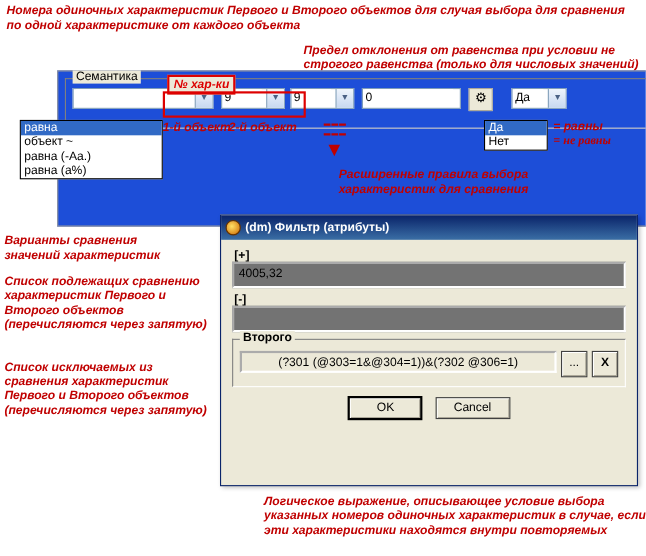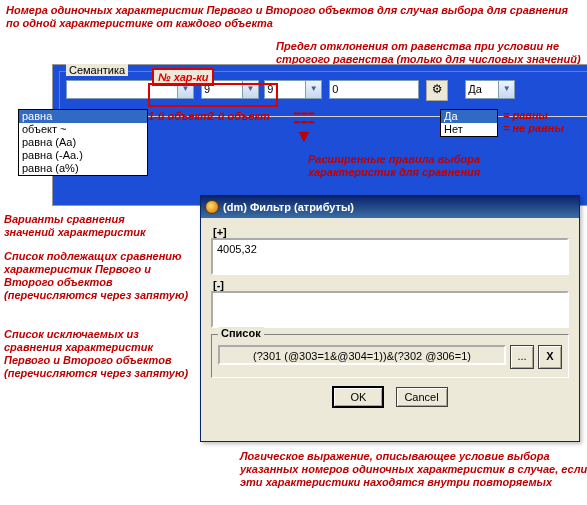--- a/index.html
+++ b/index.html
@@ -144,22 +144,22 @@
   .titlebar .icon {
     width: 14px; height: 14px;
     background: radial-gradient(circle at 40% 40%, #ffe066, #cc6600);
     border-radius: 50%;
     margin-right: 4px;
     border: 1px solid #663300;
     box-sizing: border-box;
   }
   .sunkfield {
     border: 2px inset #fff;
-    background: #ffffff;
-    height: 37px;
+    background: #737373;
+    height: 24px;
     box-sizing: border-box;
     padding: 3px 4px;
     font-size: 11px;
     margin: 0 10px;
     overflow: hidden;
   }
   .dlg-group {
     border: 1px solid #fff;
     border-top-color: #808080;
     border-left-color: #808080;
@@ -173,21 +173,21 @@
     background: #ece9d8;
     padding: 0 3px;
     font-weight: bold;
   }
   .btn {
     display: inline-block;
     background: #ece9d8;
     border: 1px solid #404040;
     box-shadow: inset 1px 1px 0 #fff, inset -1px -1px 0 #aca899;
     padding: 3px 0;
-    width: 52px;
+    width: 68px;
     text-align: center;
     font-size: 11px;
     box-sizing: border-box;
   }
   .input-dis {
     background: #ece9d8 !important;
     color: #000;
   }
   .sqbtn {
     width: 24px; height: 24px;
@@ -263,30 +263,29 @@
 <div class="hilite" style="left:148px; top:83px; width:130px; height:24px;"></div>
 
 <div class="ann" style="left:148px; top:110px;">1-й объект</div>
 <div class="ann" style="left:208px; top:110px;">2-й объект</div>
 
 <div class="dropdown-list" style="left:440px; top:109px; width:56px;">
   <div class="sel">Да</div>
   <div>Нет</div>
 </div>
 <div class="ann" style="left:503px; top:109px;">= равны</div>
-<div class="ann" style="left:503px; top:122px;">= не равны</div>
+<div class="ann" style="left:503px; top:122px;font-family:Liberation Serif, serif;">= не равны</div>
 
 <div class="ann" style="left:308px; top:153px; width:200px;">Расширенные правила выбора характеристик для сравнения</div>
 
 <div class="darr" style="left:293px; top:108px; writing-mode:vertical-rl;">┆┆▼</div>
 
 <div class="dropdown-list" style="left:18px; top:109px; width:128px;">
   <div class="sel">равна</div>
   <div>объект ~</div>
-  <div>равна (Aa)</div>
   <div>равна (-Aa.)</div>
   <div>равна (a%)</div>
 </div>
 
 <div class="ann" style="left:4px; top:213px; width:160px;">Варианты сравнения значений характеристик</div>
 
 <div class="ann" style="left:4px; top:250px; width:192px;">Список подлежащих сравнению характеристик Первого и Второго объектов (перечисляются через запятую)</div>
 
 <div class="ann" style="left:4px; top:328px; width:192px;">Список исключаемых из сравнения характеристик Первого и Второго объектов (перечисляются через запятую)</div>
 
@@ -302,21 +301,21 @@
   <div class="sunkfield">
     <span>4005,32</span>
   </div>
 
   <span class="field-lbl">[-]</span>
   <div class="sunkfield">
     <span></span>
   </div>
 
   <div class="dlg-group">
-    <div class="leg">Список</div>
+    <div class="leg">Второго</div>
     <div style="display:flex; gap:4px; align-items:stretch;">
       <div class="sunkfield input-dis" style="flex:1; margin:0; height:20px;text-align:center;">
         <span>(?301 (@303=1&amp;@304=1))&amp;(?302 @306=1)</span>
       </div>
       <div class="sqbtn">...</div>
       <div class="sqbtn" style="font-weight:bold;">X</div>
     </div>
   </div>
 
   <div style="text-align:center; margin-top:8px;">

